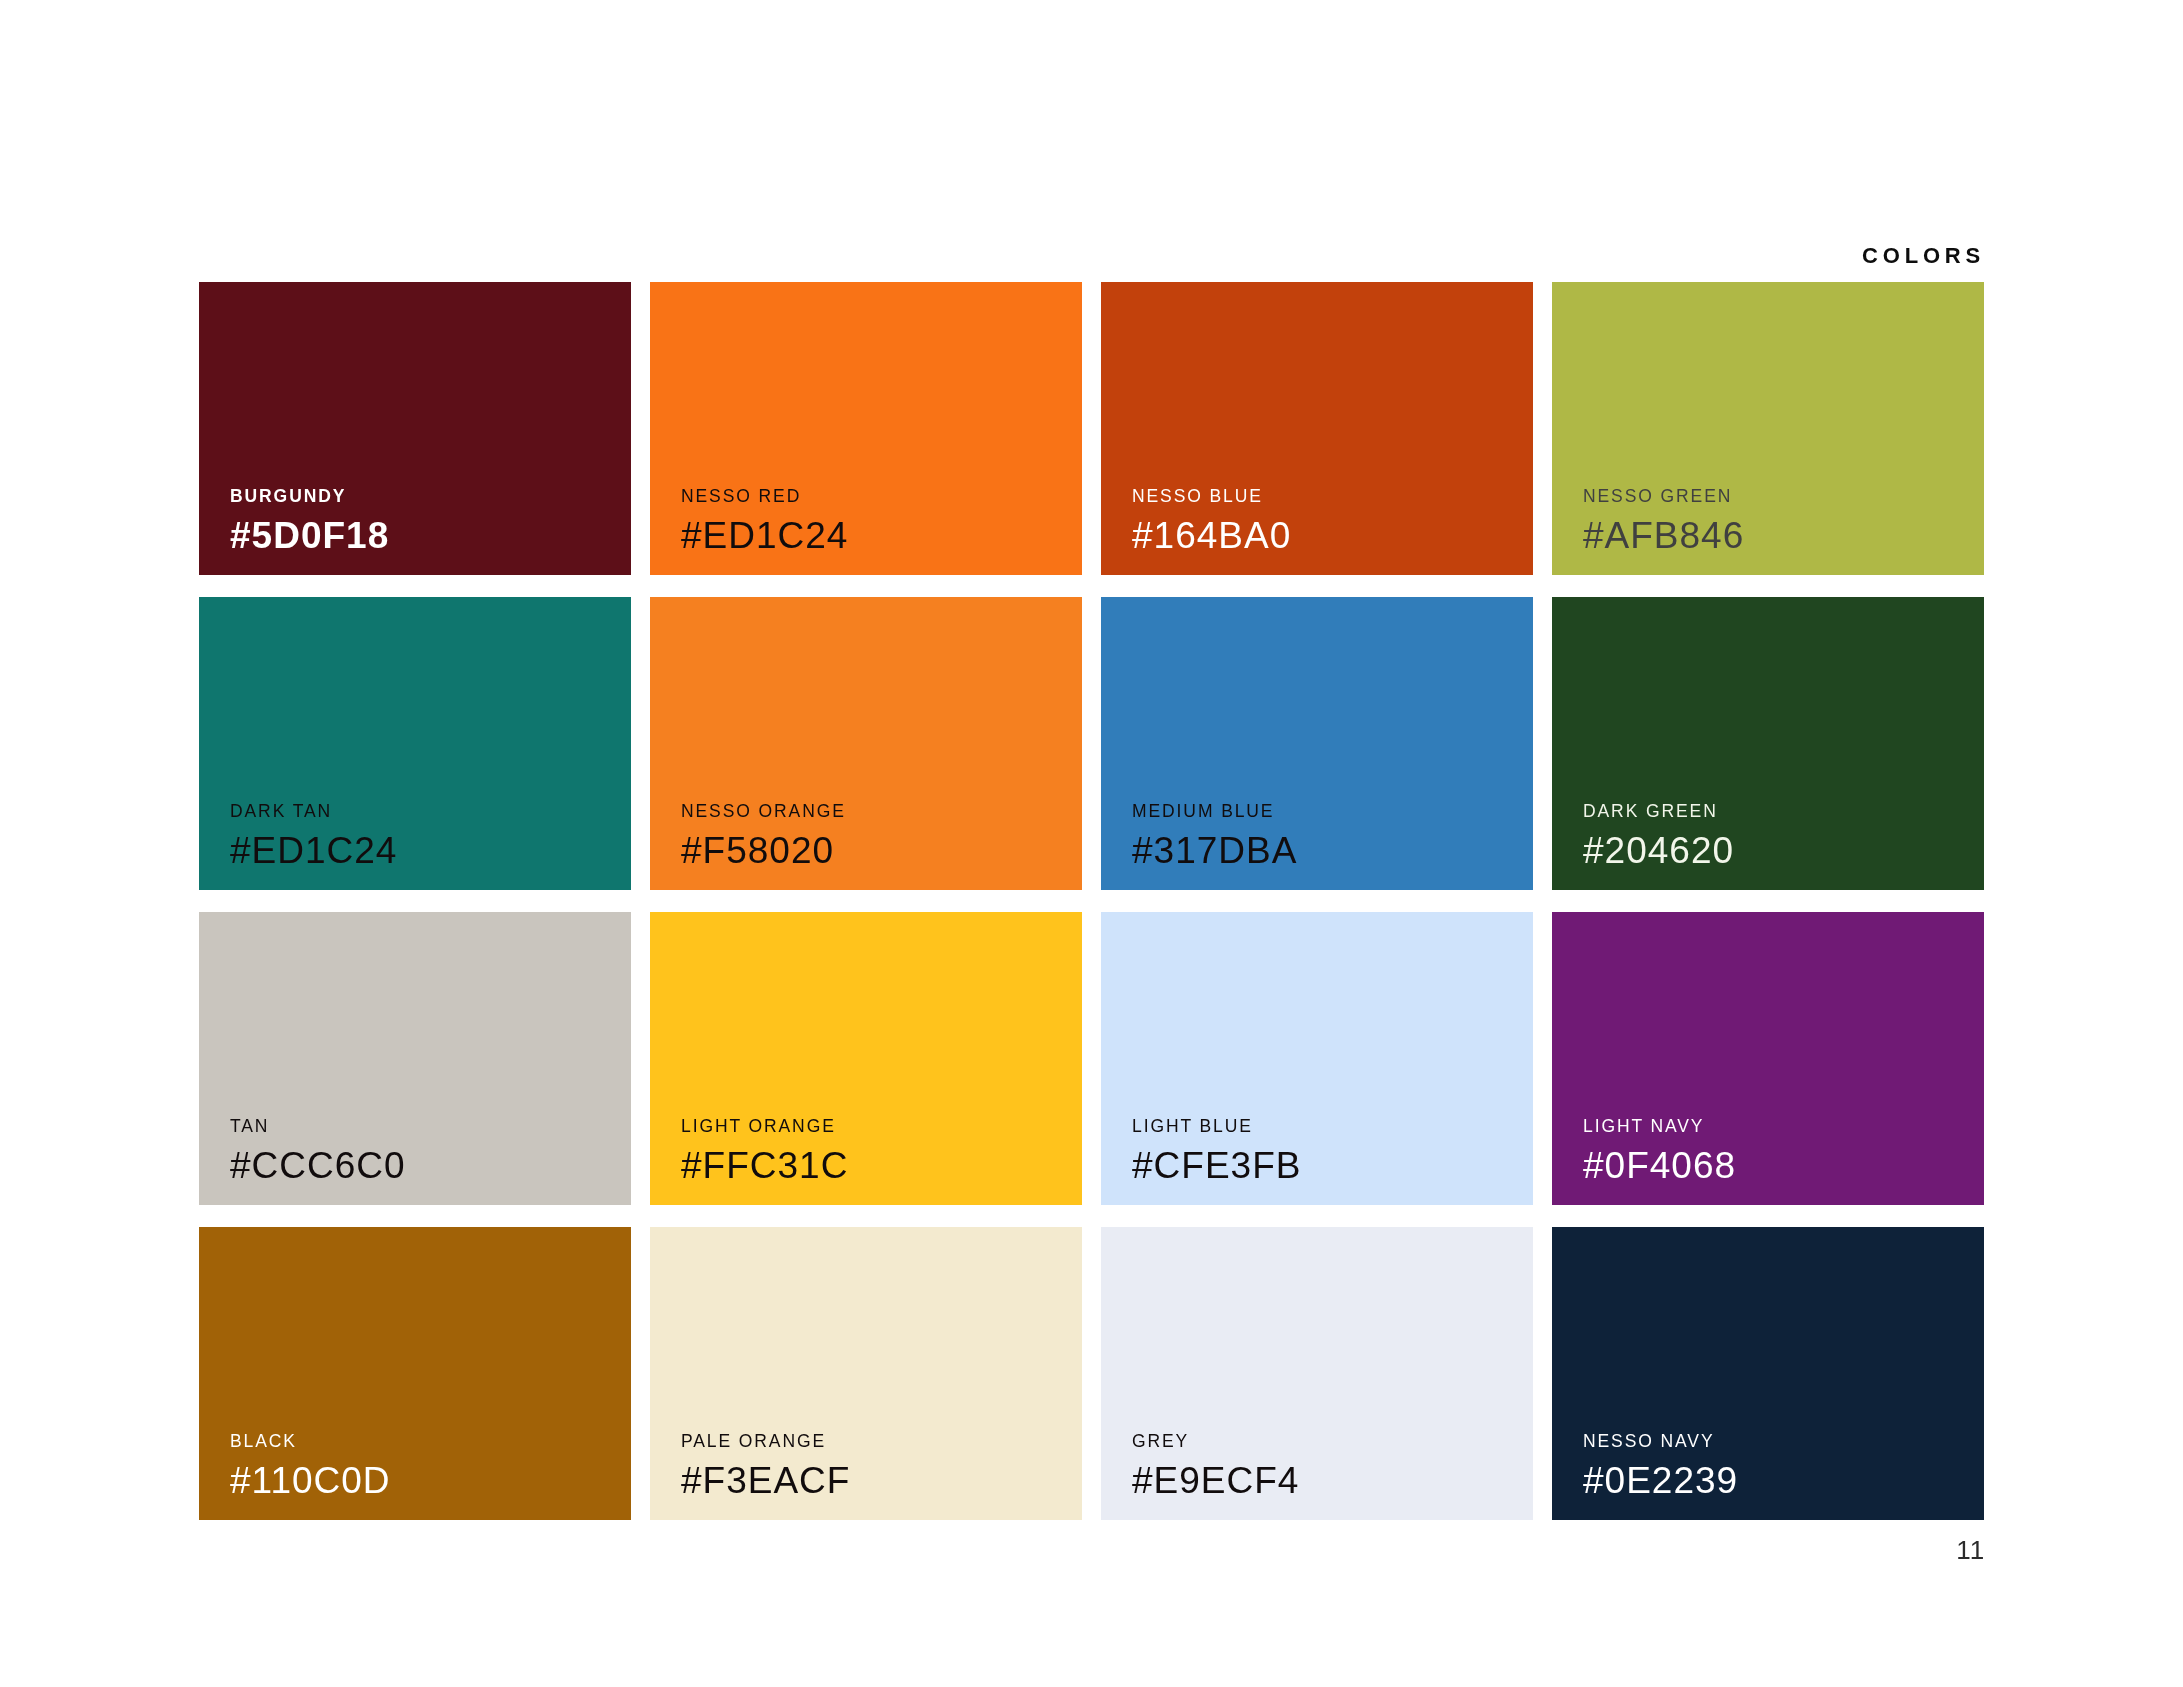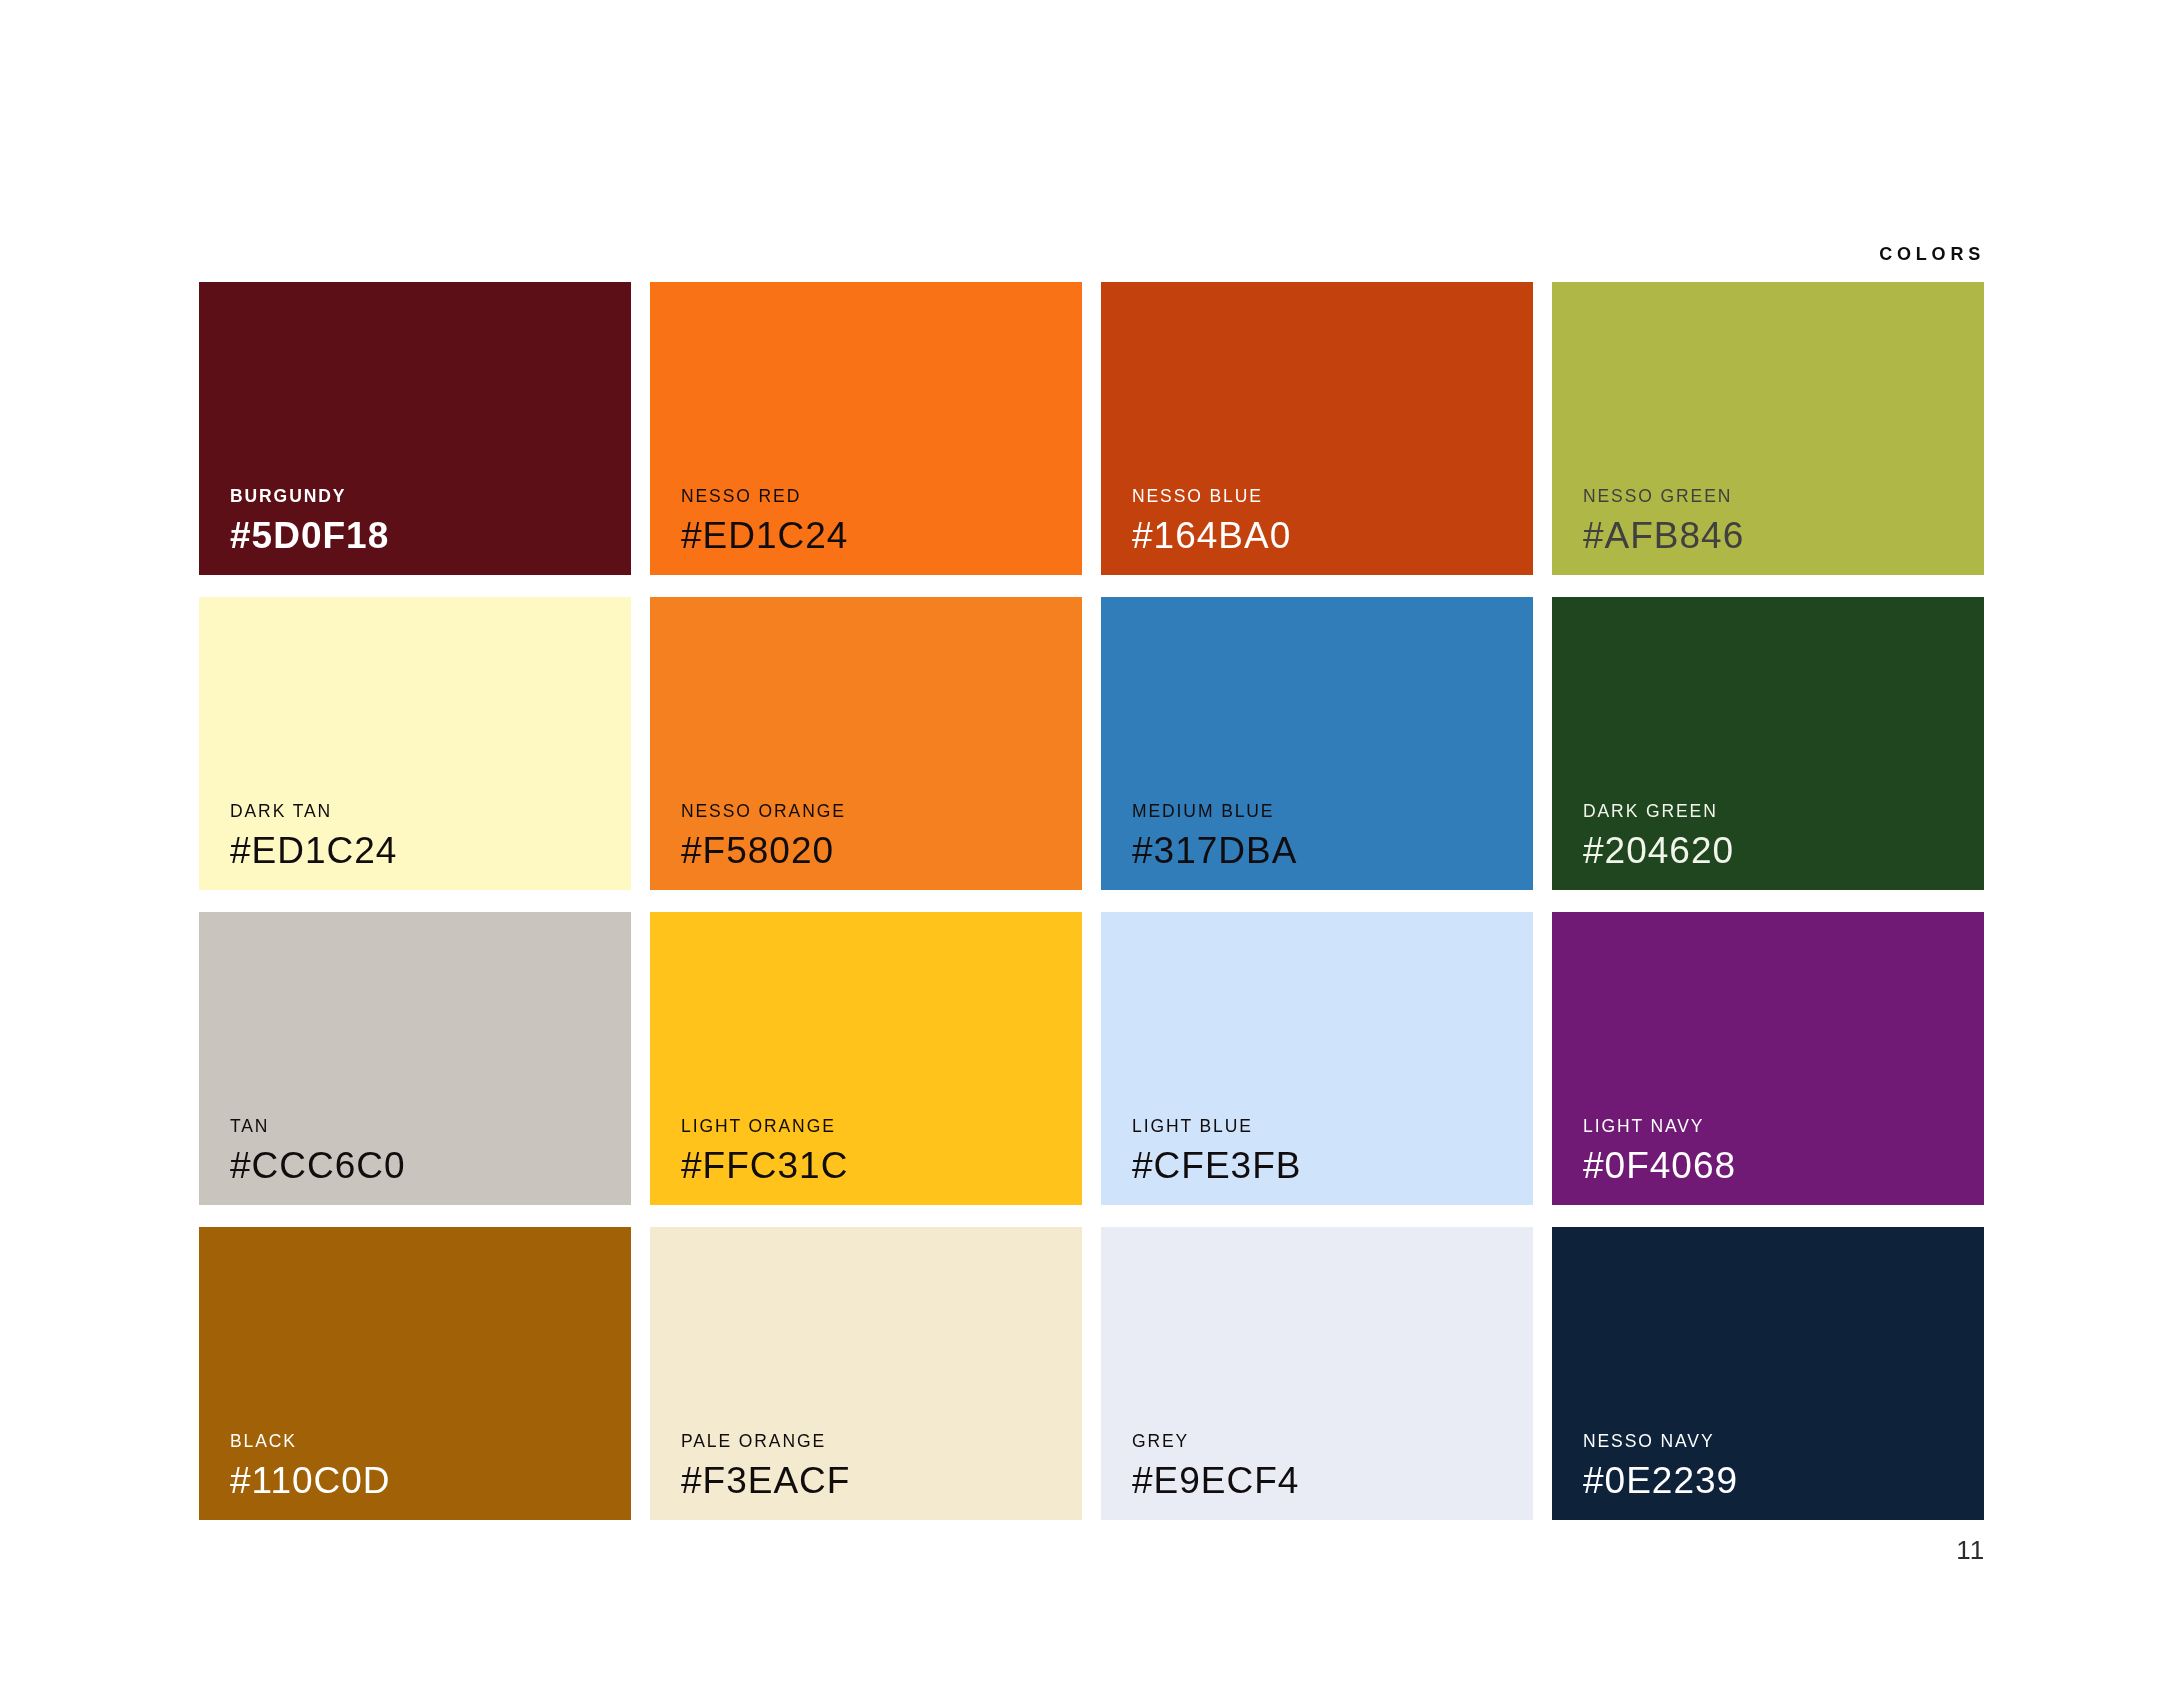--- a/index.html
+++ b/index.html
@@ -19,21 +19,21 @@
     background: #ffffff;
     overflow: hidden;
     box-sizing: border-box;
   }
 
   
   .section-header {
     position: absolute;
     top: 245px;
     right: 199px;
-    font-size: 18px;
+    font-size: 22px;
     letter-spacing: 4.8px;
     font-weight: 700;
     color: #0d0d0d;
     text-transform: uppercase;
     line-height: 1;
     white-space: nowrap;
   }
 
   
   .grid {
@@ -114,21 +114,21 @@
           <div class="swatch-name">NESSO BLUE</div>
           <div class="swatch-hex">#164BA0</div>
         </div>
       </div>
       <div class="swatch" style="background: rgb(175, 184, 70);">
         <div class="swatch-text" style="color: #404040;">
           <div class="swatch-name">NESSO GREEN</div>
           <div class="swatch-hex">#AFB846</div>
         </div>
       </div>
-      <div class="swatch" style="background: #fef9c3;">
+      <div class="swatch" style="background: #0f766e;">
         <div class="swatch-text" style="color: rgb(17, 12, 13);">
           <div class="swatch-name">DARK TAN</div>
           <div class="swatch-hex">#ED1C24</div>
         </div>
       </div>
       <div class="swatch" style="background: rgb(245, 128, 32);">
         <div class="swatch-text" style="color: rgb(17, 12, 13);">
           <div class="swatch-name">NESSO ORANGE</div>
           <div class="swatch-hex">#F58020</div>
         </div>

